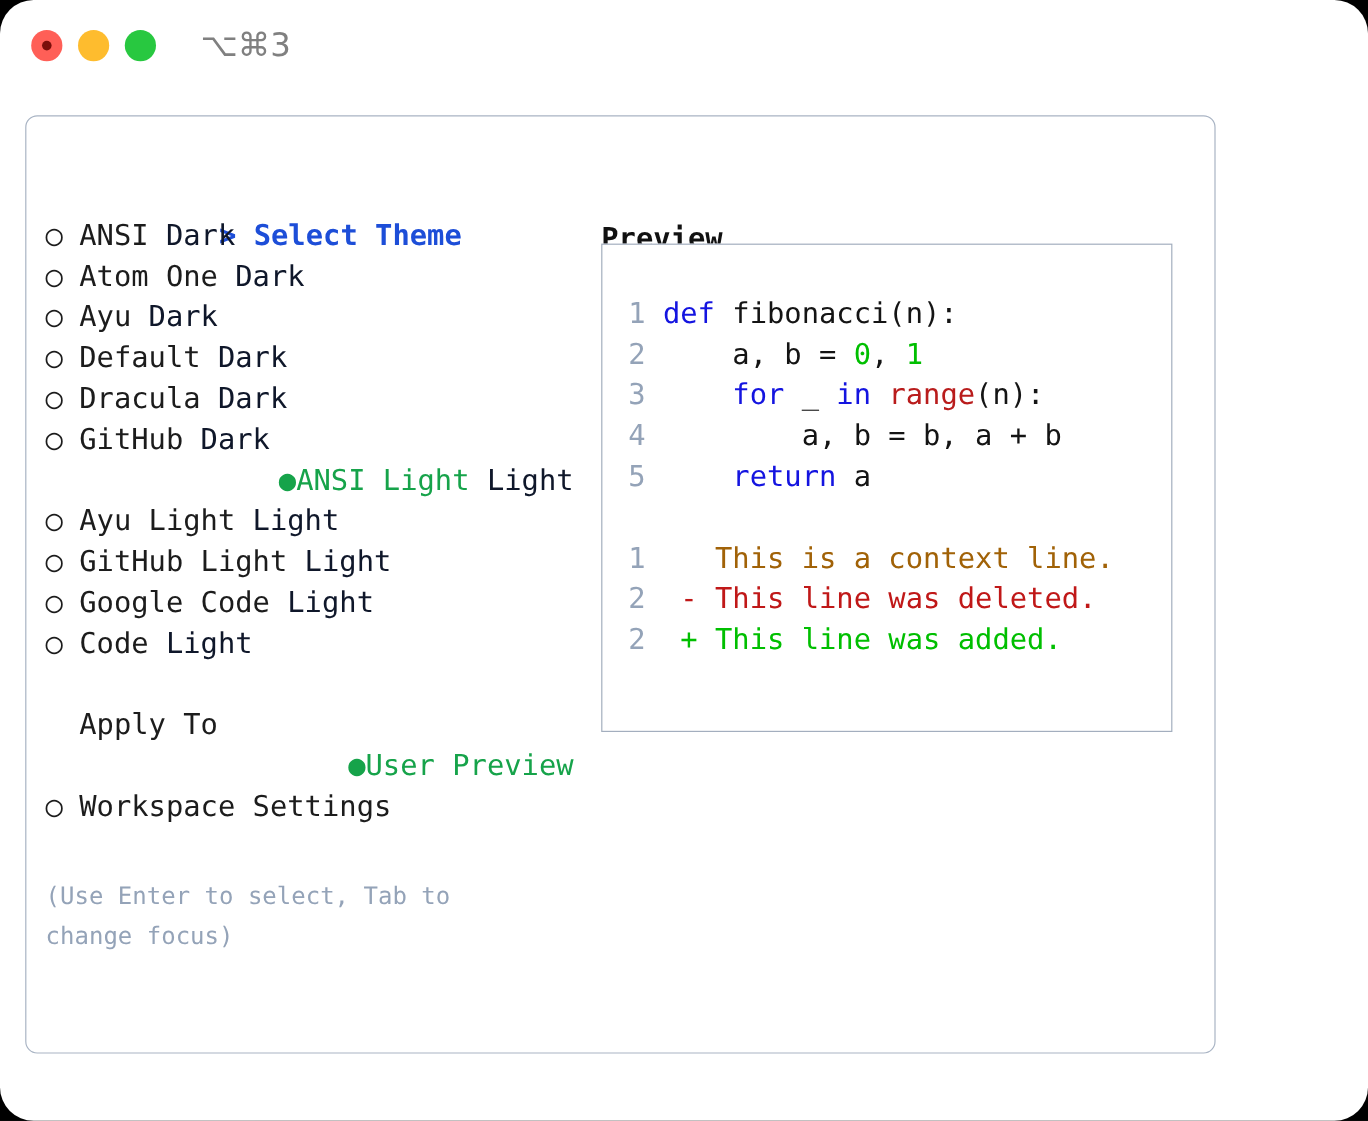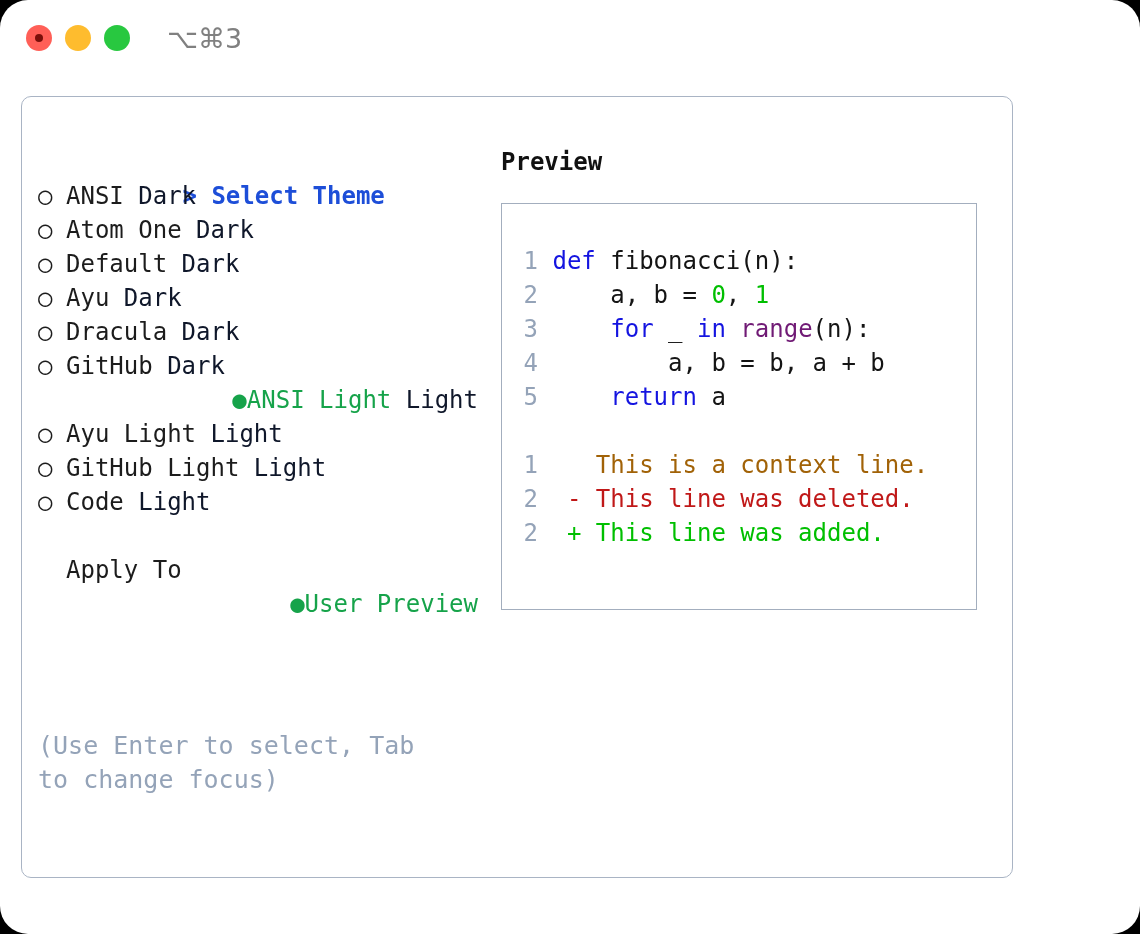--- a/index.html
+++ b/index.html
@@ -117,38 +117,39 @@
     color: #16a34a;
     text-align: right;
   }
   .spacer { height: 34px; }
 
   #hint {
     position: absolute;
     left: 16px;
     top: 632px;
     width: 410px;
-    font-size: 25px;
+    font-size: 20px;
     line-height: 34px;
     color: #94a3b8;
   }
 
   
   #right-col {
     position: absolute;
     left: 479px;
     top: 48px;
     width: 490px;
   }
   #preview-title {
     font-size: 24px;
     line-height: 34px;
     font-weight: bold;
     color: #111111;
     margin-bottom: 0;
+    margin-top: 37px;
   }
   #preview-box {
     position: absolute;
     left: 479px;
     top: 106px;
     width: 476px;
     height: 407px;
     border: 1.8px solid #a3aebe;
     box-sizing: border-box;
     background: #ffffff;
@@ -165,21 +166,21 @@
     white-space: pre;
     height: 34px;
   }
   .ln {
     color: #94a3b8;
     display: inline-block;
     width: 24px;
     text-align: right;
   }
   .kw   { color: #1414e0; }
-  .fn   { color: #701a75; }
+  .fn   { color: #b91c1c; }
   .num  { color: #00bf00; }
   .plain{ color: #141414; }
   .ctx  { color: #a16207; }
   .del  { color: #c01818; }
   .add  { color: #00bf00; }
   .blankline { height: 34px; }
 </style>
 </head>
 <body>
 
@@ -199,36 +200,38 @@
 
       <div id="left-col">
 
         <div class="row header">
           <span>&gt;</span><span> </span><span>Select Theme</span>
         </div>
 
         <div id="theme-list">
             <div class="row"><span class="marker">○</span><span>ANSI </span><span class="dim">Dark</span></div>
             <div class="row"><span class="marker">○</span><span>Atom One </span><span class="dim">Dark</span></div>
+            <div class="row"><span class="marker">○</span><span>Ayu </span><span class="dim">Dark</span></div>
             <div class="row"><span class="marker">○</span><span>Default </span><span class="dim">Dark</span></div>
-            <div class="row"><span class="marker">○</span><span>Ayu </span><span class="dim">Dark</span></div>
             <div class="row"><span class="marker">○</span><span>Dracula </span><span class="dim">Dark</span></div>
             <div class="row"><span class="marker">○</span><span>GitHub </span><span class="dim">Dark</span></div>
             <div class="row selected"><span class="marker">●</span><span>ANSI Light </span><span class="dim">Light</span></div>
             <div class="row"><span class="marker">○</span><span>Ayu Light </span><span class="dim">Light</span></div>
             <div class="row"><span class="marker">○</span><span>GitHub Light </span><span class="dim">Light</span></div>
+            <div class="row"><span class="marker">○</span><span>Google Code </span><span class="dim">Light</span></div>
             <div class="row"><span class="marker">○</span><span>Code </span><span class="dim">Light</span></div>
           </div>
 
         <div class="spacer"></div>
 
         <div class="row"><span class="marker"> </span><span>Apply To</span></div>
 
         <div id="apply-list">
             <div class="row selected"><span class="marker">●</span><span>User Preview</span></div>
+            <div class="row"><span class="marker">○</span><span>Workspace Settings</span></div>
           </div>
 
       </div>
 
       <div id="hint">(Use Enter to select, Tab to change focus)</div>
 
       <div id="right-col">
         <div id="preview-title">Preview</div>
       </div>
 

